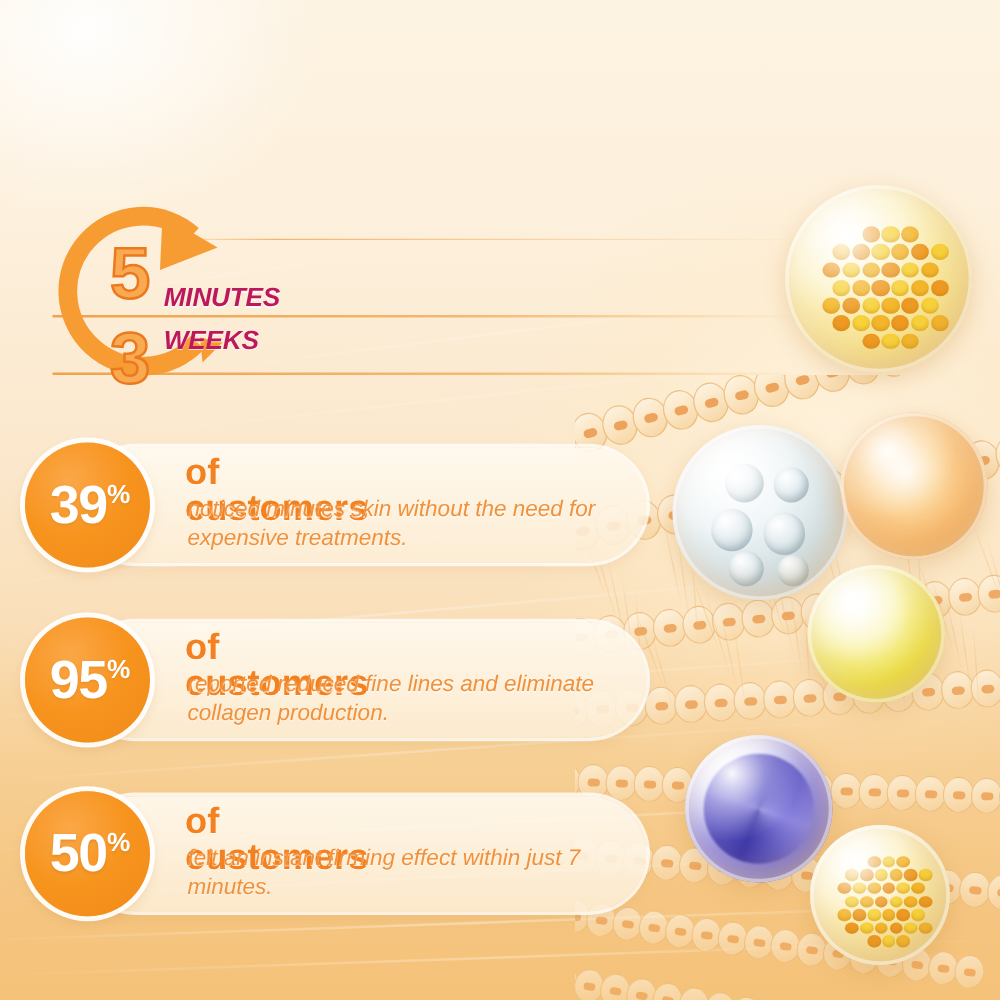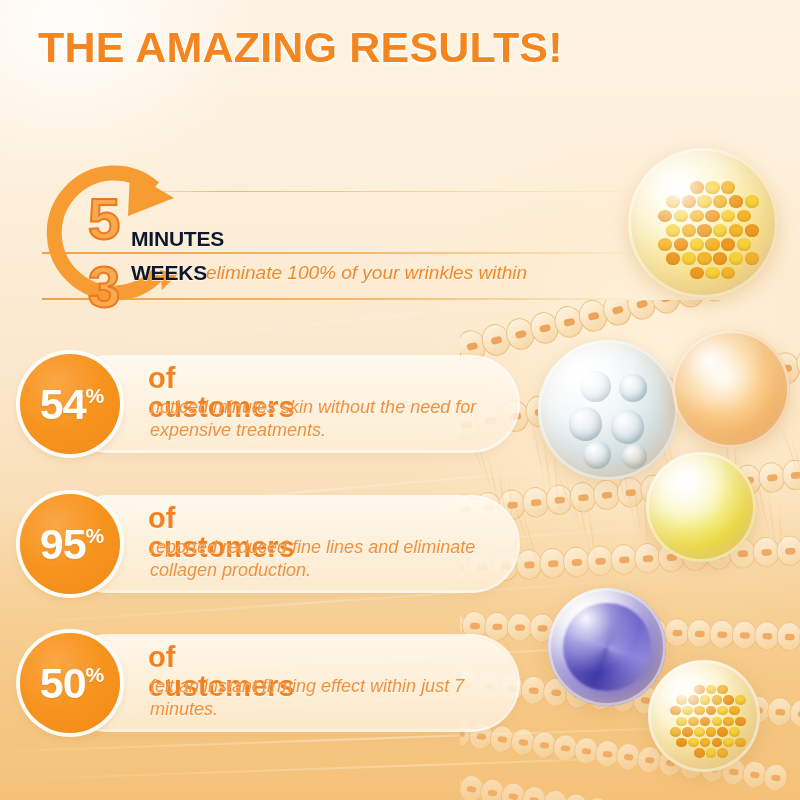--- a/index.html
+++ b/index.html
@@ -47,22 +47,22 @@
     text-shadow:0 0 3px #fff,0 1px 0 #fff,1px 0 0 #fff,-1px 0 0 #fff,0 -1px 0 #fff,0 2px 4px rgba(255,255,255,.9);}
 
   
   .timing{position:absolute;left:26px;top:148px;width:620px;height:175px;}
   .ring{position:absolute;left:6px;top:6px;width:160px;height:160px;}
   .ring svg{display:block;}
   .big-num{position:absolute;font-size:58px;font-weight:bold;color:#f9a94f;
     -webkit-text-stroke:2px #ea7a1d;text-shadow:0 1px 0 rgba(255,255,255,.5);line-height:1;}
   .num5{left:62px;top:42px;}
   .num3{left:62px;top:110px;}
-  .unit{position:absolute;font-size:21px;font-weight:bold;color:#0f172a;letter-spacing:-.2px;line-height:1;
-    text-shadow:0 1px 0 rgba(255,255,255,.7);}
+  .unit{position:absolute;font-size:21px;font-weight:bold;color:#be185d;letter-spacing:-.2px;line-height:1;
+    text-shadow:0 1px 0 rgba(255,255,255,.7);font-style:italic;}
   .unit5{left:105px;top:80px;}
   .unit3{left:105px;top:114px;}
   .divline{position:absolute;height:2px;background:linear-gradient(90deg,#f0a24a,#f3b96e 55%,rgba(243,185,110,0));}
   .dl1{left:16px;top:104px;width:600px;}
   .dl2{left:16px;top:150px;width:600px;}
   .dl3{left:100px;top:43px;width:520px;height:1px;background:linear-gradient(90deg,rgba(243,185,110,.0),rgba(240,162,74,.75) 18%,rgba(243,185,110,0));}
   .tline{position:absolute;font-size:19px;font-style:italic;color:#ef8a2b;line-height:25px;
     text-shadow:0 1px 0 rgba(255,255,255,.65);}
   .t1{left:180px;top:48px;width:420px;}
   .t2{left:180px;top:112px;width:430px;}
@@ -599,21 +599,20 @@
           <div class="comb" style="background: rgb(238, 154, 34); width: 10.64px; height: 9.52px; left: 45.92px; top: 88.48px; position: absolute; box-shadow: rgba(190, 120, 20, 0.35) 0px -2px 3px inset;"></div>
           <div class="comb" style="background: rgb(247, 210, 58); width: 10.64px; height: 9.52px; left: 57.68px; top: 88.48px; position: absolute; box-shadow: rgba(190, 120, 20, 0.35) 0px -2px 3px inset;"></div>
           <div class="comb" style="background: rgb(243, 182, 42); width: 10.64px; height: 9.52px; left: 69.44px; top: 88.48px; position: absolute; box-shadow: rgba(190, 120, 20, 0.35) 0px -2px 3px inset;"></div>
         </div>
         <div class="shell"></div>
         <div class="rim"></div>
       </div>
     </div>
 
   <div class="headline">
-    <div>THE AMAZING RESULTS!</div>
   </div>
 
   <div class="timing">
     <div class="divline dl3"></div>
     <div class="divline dl1"></div>
     <div class="divline dl2"></div>
 
     <div class="ring">
       <svg width="160" height="160" viewBox="0 0 160 160">
         <path d="M124 36 A58 58 0 1 0 128 118" fill="none" stroke="#f5a council" stroke-width="0"></path>
@@ -621,28 +620,27 @@
         <polygon points="98,18 142,44 96,62" fill="#f79b33"></polygon>
         <polygon points="128,116 146,120 130,136" fill="#f79b33"></polygon>
       </svg>
     </div>
 
     <div class="big-num num5">5</div>
     <div class="unit unit5">MINUTES</div>
 
     <div class="big-num num3">3</div>
     <div class="unit unit3">WEEKS</div>
-    <div class="tline t2">eliminate 100% of your wrinkles within</div>
   </div>
 
   <div class="card" style="top:358px">
     <div class="pill"></div>
     <div class="circ">
       <span class="pc">
-        <span class="pnum">54</span>
+        <span class="pnum">39</span>
         <span class="psym">%</span>
       </span>
     </div>
     <div class="ctitle">of customers</div>
     <div class="cdesc">noticed minutes skin without the need for expensive treatments.</div>
   </div>
 
   <div class="card" style="top:498px">
     <div class="pill"></div>
     <div class="circ">

